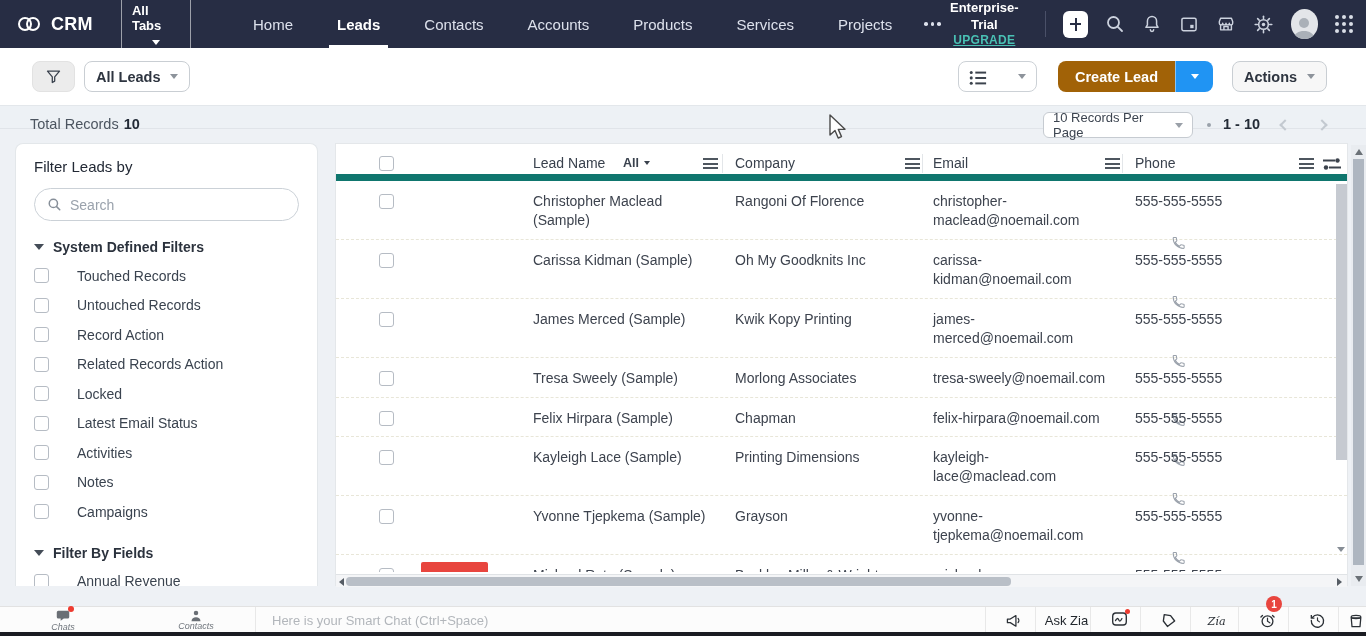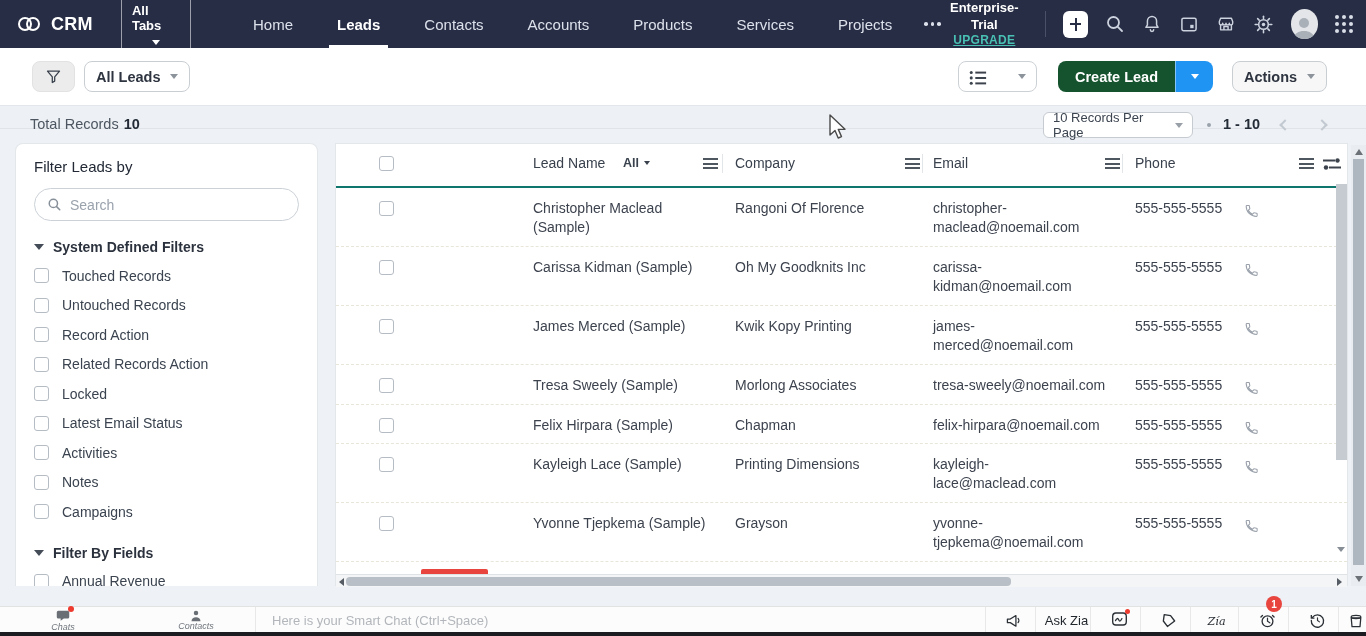--- a/index.html
+++ b/index.html
@@ -41,21 +41,21 @@
   .filter-btn { position:absolute; left:32px; top:13px; width:43px; height:31px; background:#ececec;
                 border:1px solid #e2e2e2; border-radius:8px; display:flex; align-items:center; justify-content:center; cursor:pointer; }
   .allleads-btn { position:absolute; left:84px; top:13px; height:31px; background:#fff; border:1px solid #c9ced3;
                   border-radius:8px; display:flex; align-items:center; gap:10px; padding:0 11px; cursor:pointer;
                   font-size:14.5px; font-weight:bold; color:#2e3540; }
   .allleads-btn .caret { color:#8d939b; }
   .view-btn { position:absolute; left:958px; top:13px; width:79px; height:31px; background:#fff; border:1px solid #ccd1d6;
               border-radius:8px; display:flex; align-items:center; justify-content:space-between; padding:0 10px; cursor:pointer; }
   .view-btn .caret { color:#8d939b; }
   .create-group { position:absolute; left:1058px; top:13px; height:31px; display:flex; }
-  .create-main { width:117px; background:#14532d; color:#fff; font-size:14.5px; font-weight:bold;
+  .create-main { width:117px; background:#a16207; color:#fff; font-size:14.5px; font-weight:bold;
                  border:none; border-radius:8px 0 0 8px; cursor:pointer; }
   .create-caret { width:38px; background:#2094f3; border:none; border-left:1px solid rgba(255,255,255,.45);
                   border-radius:0 8px 8px 0; display:flex; align-items:center; justify-content:center; color:#fff; cursor:pointer; }
   .actions-btn { position:absolute; left:1232px; top:13px; width:95px; height:31px; background:#f7f7f7; border:1px solid #c9ced3;
                  border-radius:8px; display:flex; align-items:center; justify-content:center; gap:10px;
                  font-size:14.5px; font-weight:bold; color:#2e3540; cursor:pointer; }
   .actions-btn .caret { color:#8d939b; }
 
   
   .recbar { position:absolute; left:0; top:105px; width:1366px; height:24px; background:#edf1f5;
@@ -77,44 +77,44 @@
              border:1px solid #e3e7ea; border-bottom:none; border-radius:8px 8px 0 0; padding:0 18px; overflow:hidden; }
   .sb-title { margin-top:14px; font-size:15px; font-weight:normal; color:#222935; }
   .sb-search { margin-top:13px; height:33px; border:1px solid #cbd1d7; border-radius:17px; display:flex;
                align-items:center; gap:8px; padding:0 12px; background:#fff; }
   .sb-search input { border:none; outline:none; font-size:14px; color:#3d434e; width:200px; font-family:"Liberation Sans",sans-serif; background:transparent; }
   .sb-search input::placeholder { color:#9aa2ac; }
   .sb-sec { margin-top:18px; display:flex; align-items:center; gap:9px; cursor:pointer; }
   .tri-down { width:0; height:0; border-left:5px solid transparent; border-right:5px solid transparent; border-top:6px solid #444c57; }
   .sb-sec span { font-size:14px; font-weight:bold; color:#2b323d; }
   .sb-items { margin-top:6px; }
-  .sb-item { height:29.5px; display:flex; align-items:center; gap:13px; cursor:pointer;text-align:center; }
+  .sb-item { height:29.5px; display:flex; align-items:center; gap:28px; cursor:pointer;text-align:center; }
   .cb { width:15px; height:15px; min-width:15px; border:1.5px solid #b6bcc4; border-radius:3px; background:#fff; cursor:pointer; }
   .sb-item span { font-size:14px; color:#3a434f; }
 
   
   .table { position:absolute; left:335px; top:143px; width:1013px; height:443px; background:#fff;
            border:1px solid #e4e7ea; border-bottom:none; }
-  .thead { position:relative; height:44px; border-bottom:2px solid #0f766e; }
+  .thead { position:relative; height:37px; border-bottom:7px solid #0f766e; }
   .th-label { position:absolute; top:11px; font-size:14px; color:#39414d; }
   .hamb { position:absolute; top:14px; width:15px; height:11px; border-top:2px solid #4e565f; border-bottom:2px solid #4e565f; cursor:pointer; }
   .hamb::after { content:""; position:absolute; left:0; right:0; top:2.5px; height:2px; background:#4e565f; }
   .col-vr { position:absolute; top:10px; width:1px; height:19px; background:#e3e6e9; }
   .all-dd { position:absolute; left:287px; top:12px; display:flex; align-items:center; gap:5px; cursor:pointer;
             font-size:12.5px; font-weight:bold; color:#39414d; }
   .all-dd .caret { border-left-width:3.5px; border-right-width:3.5px; border-top-width:4.5px; }
   .cols-icon { position:absolute; left:986px; top:13px; cursor:pointer; }
 
   .trow { position:relative; border-bottom:1px dashed #e8e6d8; }
   .trow .cb { position:absolute; left:43px; top:13px; }
   .cell { position:absolute; top:11px; font-size:14px; color:#3d434e; line-height:19px; white-space:pre-line; }
   .c-name { left:197px; width:190px; }
   .c-comp { left:399px; width:185px; }
   .c-mail { left:597px; width:195px; }
-  .c-phone { left:799px; display:flex; align-items:flex-end; gap:22px; white-space:nowrap; }
+  .c-phone { left:799px; display:flex; align-items:center; gap:22px; white-space:nowrap;flex-direction:column; }
   .c-phone svg { margin-top:2px; }
   .red-tag { position:absolute; left:85px; top:7px; width:67px; height:12px; background:#e8453e; border-radius:2px; }
 
   .in-vthumb { position:absolute; left:1000px; top:40px; width:11px; height:276px; background:#c6cad1; }
   .in-varrow { position:absolute; left:1001px; top:403px; width:0; height:0;
                border-left:4px solid transparent; border-right:4px solid transparent; border-top:5px solid #868d95; }
 
   .hscroll { position:absolute; left:0px; top:430px; width:1011px; height:13px; background:#f4f5f7; border-top:1px solid #e0e3e6; }
   .hs-thumb { position:absolute; left:10px; top:2px; width:665px; height:9px; background:#b9bfc7; border-radius:4px; cursor:pointer; }
   .hs-arr { position:absolute; top:3px; width:0; height:0; border-top:4px solid transparent; border-bottom:4px solid transparent; cursor:pointer; }

